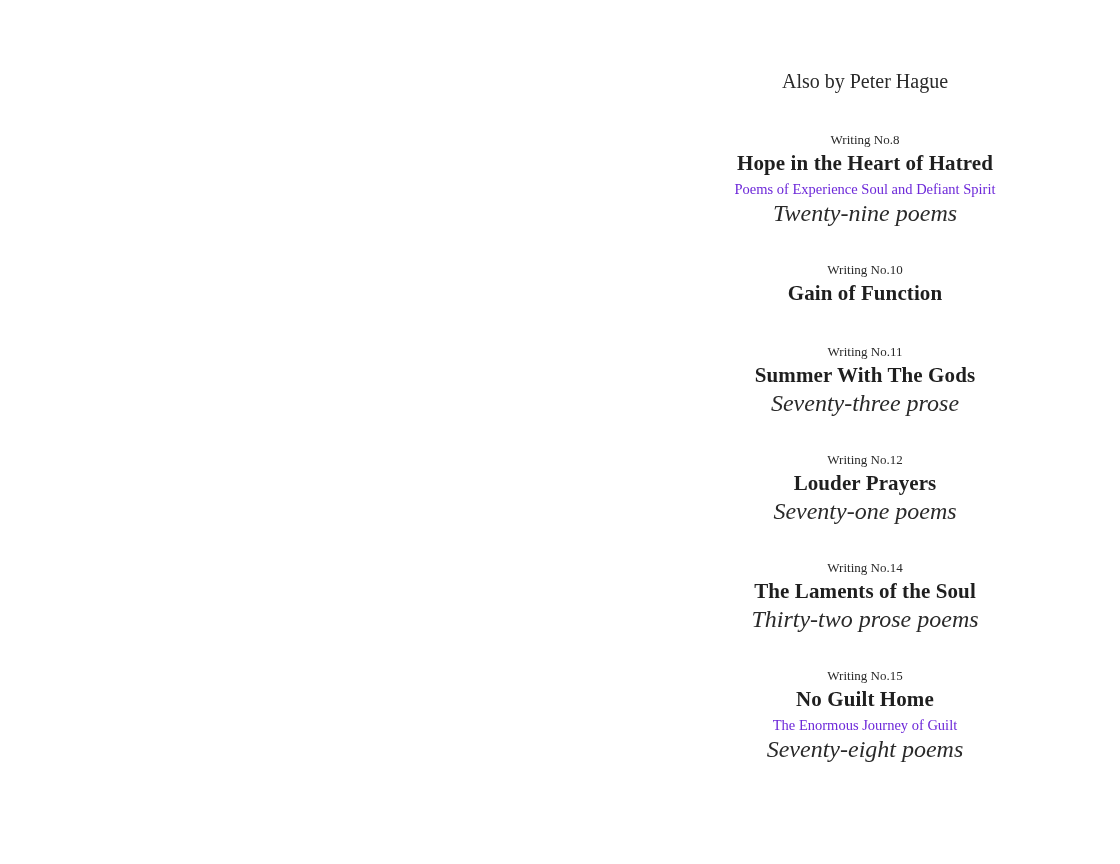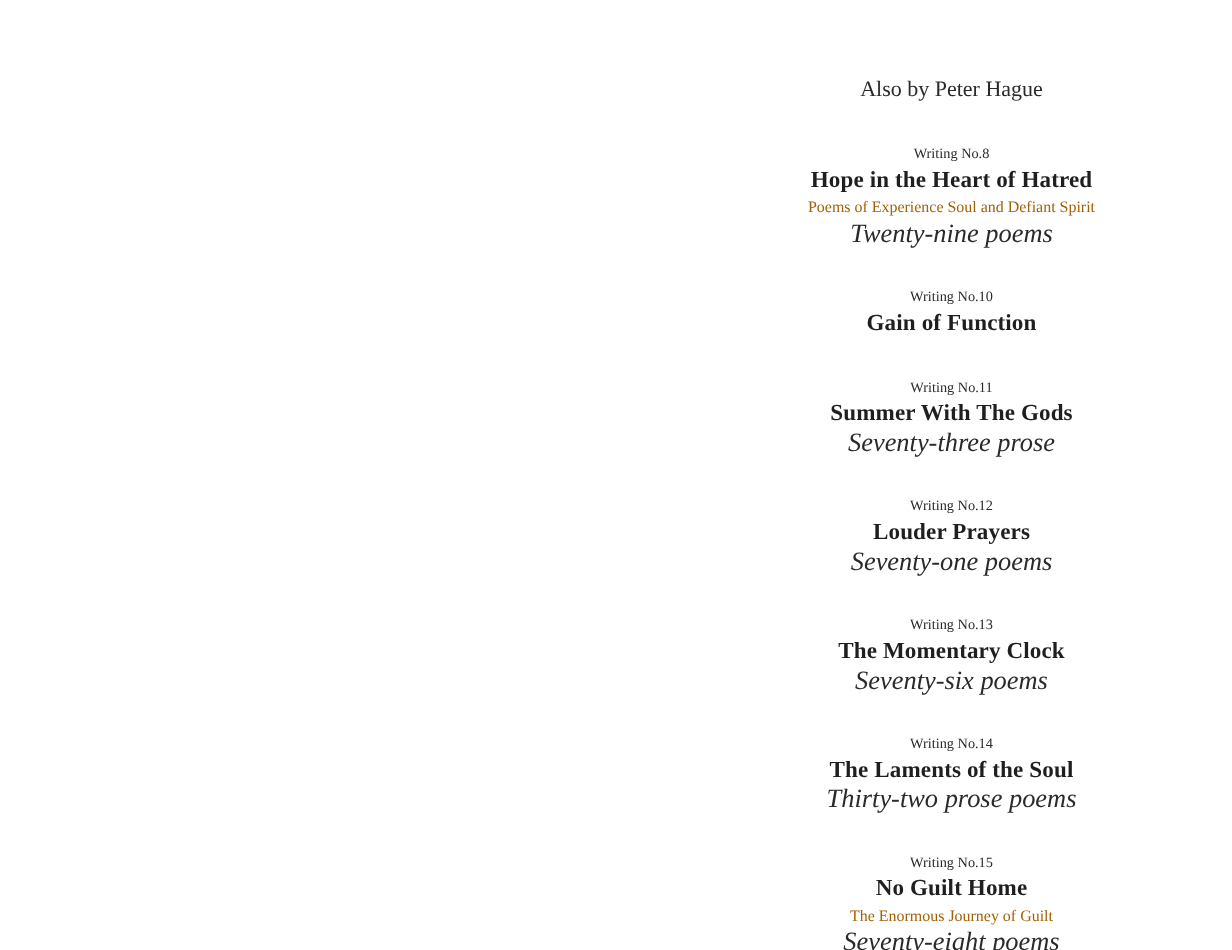--- a/index.html
+++ b/index.html
@@ -50,21 +50,21 @@
       font-size: 21px;
       line-height: 30px;
       font-weight: bold;
       color: #1f1f1f;
       display: block;
       letter-spacing: 0.1px;
     }
     .subtitle {
       font-size: 14.5px;
       line-height: 22px;
-      color: #a16207;
+      color: #6d28d9;
       display: block;
       white-space: nowrap;
     }
     .count {
       font-size: 24px;
       line-height: 26px;
       font-style: italic;
       color: #2a2a2a;
       display: block;
     }
@@ -93,25 +93,20 @@
       <span class="title">Summer With The Gods</span>
       <span class="count">Seventy-three prose</span>
     </div>
 
     <div class="entry">
       <span class="series">Writing No.12</span>
       <span class="title">Louder Prayers</span>
       <span class="count">Seventy-one poems</span>
     </div>
 
-    <div class="entry">
-      <span class="series">Writing No.13</span>
-      <span class="title">The Momentary Clock</span>
-      <span class="count">Seventy-six poems</span>
-    </div>
 
     <div class="entry">
       <span class="series">Writing No.14</span>
       <span class="title">The Laments of the Soul</span>
       <span class="count">Thirty-two prose poems</span>
     </div>
 
     <div class="entry">
       <span class="series">Writing No.15</span>
       <span class="title">No Guilt Home</span>

